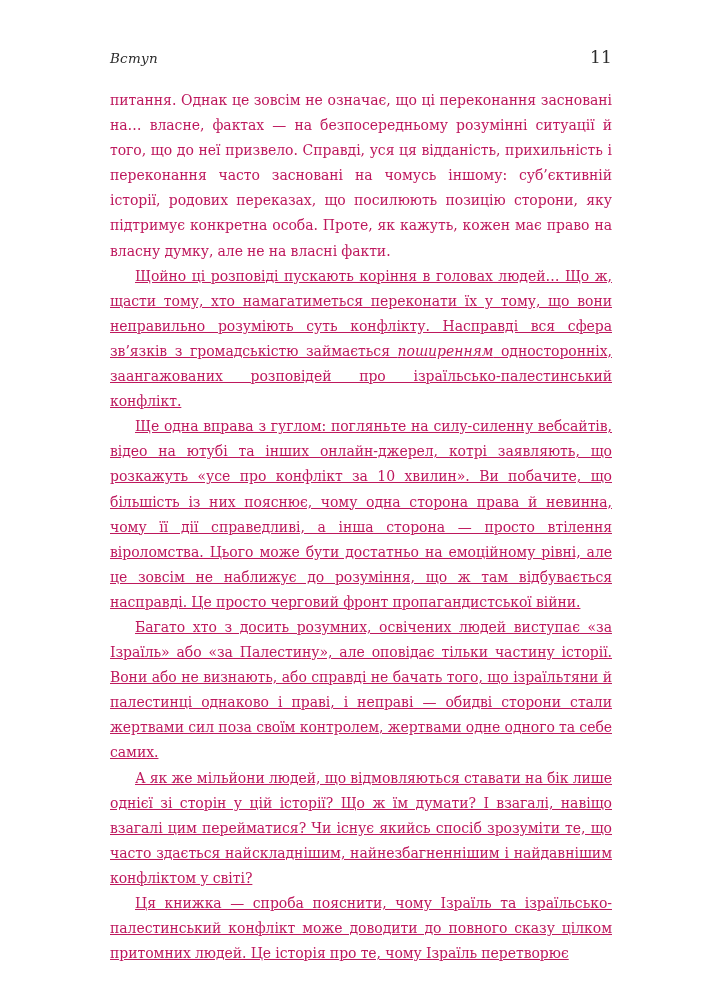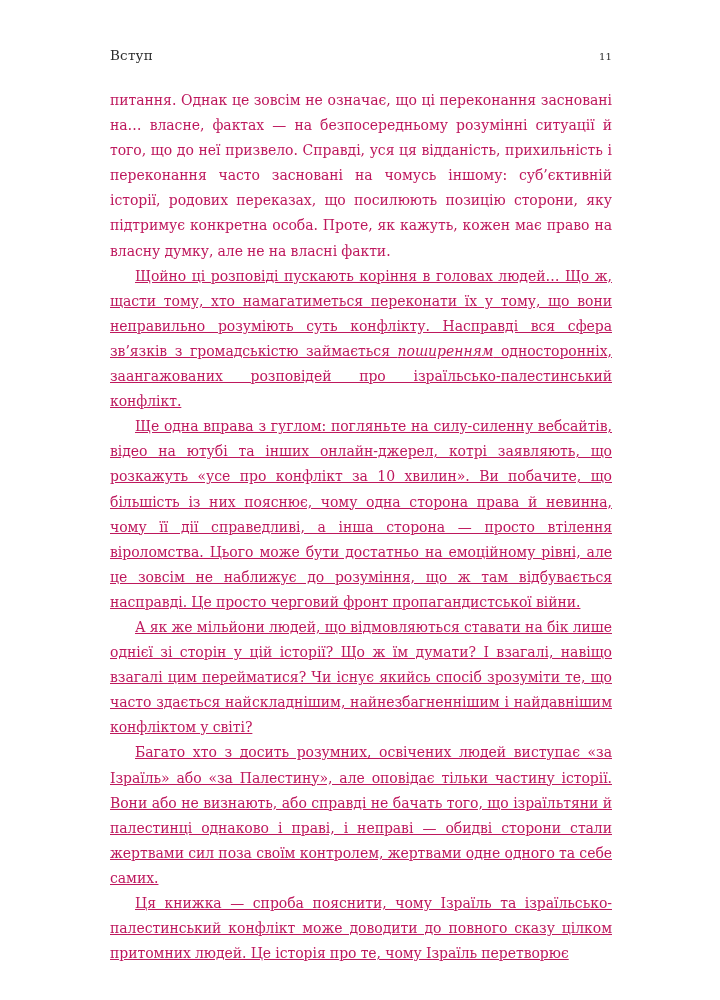--- a/index.html
+++ b/index.html
@@ -21,27 +21,28 @@
     left: 110px;
     right: 108px;
     top: 47px;
     height: 20px;
     display: flex;
     align-items: baseline;
     justify-content: space-between;
   }
   .running-head .folio-title {
     font-family: "DejaVu Serif", "Liberation Serif", serif;
+    font-style: italic;
     font-size: 13.5px;
     color: #2c2c2c;
     letter-spacing: 0.2px;
   }
   .running-head .folio-number {
     font-family: "DejaVu Serif", "Liberation Serif", serif;
-    font-size: 10px;
+    font-size: 17px;
     color: #2c2c2c;
     letter-spacing: 0.2px;
   }
   .text-block {
     position: absolute;
     left: 110px;
     top: 88px;
     width: 502px;
   }
   .text-block p {
@@ -76,21 +77,21 @@
   </div>
 
   <div class="text-block">
 
     <p>питання. Однак це зовсім не означає, що ці переконання засновані на… власне, фактах — на безпосередньому розумінні ситуації й того, що до неї призвело. Справді, уся ця відданість, прихильність і переконання часто засновані на чомусь іншому: суб’єктивній історії, родових переказах, що посилюють позицію сторони, яку підтримує конкретна особа. Проте, як кажуть, кожен має право на власну думку, але не на власні факти.</p>
 
     <p class="indented"><span>Щойно ці розповіді пускають коріння в головах людей… Що ж, щасти тому, хто намагатиметься переконати їх у тому, що вони неправильно розуміють суть конфлікту. Насправді вся сфера зв’язків з громадськістю займається </span><i>поширенням</i><span> односторонніх, заангажованих розповідей про ізраїльсько-палестинський конфлікт.</span></p>
 
     <p class="indented">Ще одна вправа з гуглом: погляньте на силу-силенну вебсайтів, відео на ютубі та інших онлайн-джерел, котрі заявляють, що розкажуть «усе про конфлікт за 10 хвилин». Ви побачите, що більшість із них пояснює, чому одна сторона права й невинна, чому її дії справедливі, а інша сторона — просто втілення віроломства. Цього може бути достатньо на емоційному рівні, але це зовсім не наближує до розуміння, що ж там відбувається насправді. Це просто черговий фронт пропагандистської війни.</p>
 
+    <p class="indented">Багато хто з досить розумних, освічених людей виступає «за Ізраїль» або «за Палестину», але оповідає тільки частину історії. Вони або не визнають, або справді не бачать того, що ізраїльтяни й палестинці однаково і праві, і неправі — обидві сторони стали жертвами сил поза своїм контролем, жертвами одне одного та себе самих.</p>
+
     <p class="indented">А як же мільйони людей, що відмовляються ставати на бік лише однієї зі сторін у цій історії? Що ж їм думати? І взагалі, навіщо взагалі цим перейматися? Чи існує якийсь спосіб зрозуміти те, що часто здається найскладнішим, найнезбагненнішим і найдавнішим конфліктом у світі?</p>
-
-    <p class="indented">Багато хто з досить розумних, освічених людей виступає «за Ізраїль» або «за Палестину», але оповідає тільки частину історії. Вони або не визнають, або справді не бачать того, що ізраїльтяни й палестинці однаково і праві, і неправі — обидві сторони стали жертвами сил поза своїм контролем, жертвами одне одного та себе самих.</p>
 
     <p class="indented">Ця книжка — спроба пояснити, чому Ізраїль та ізраїльсько-палестинський конфлікт може доводити до повного сказу цілком притомних людей. Це історія про те, чому Ізраїль перетворює</p>
 
   </div>
 
 </div>
 
 </body></html>

